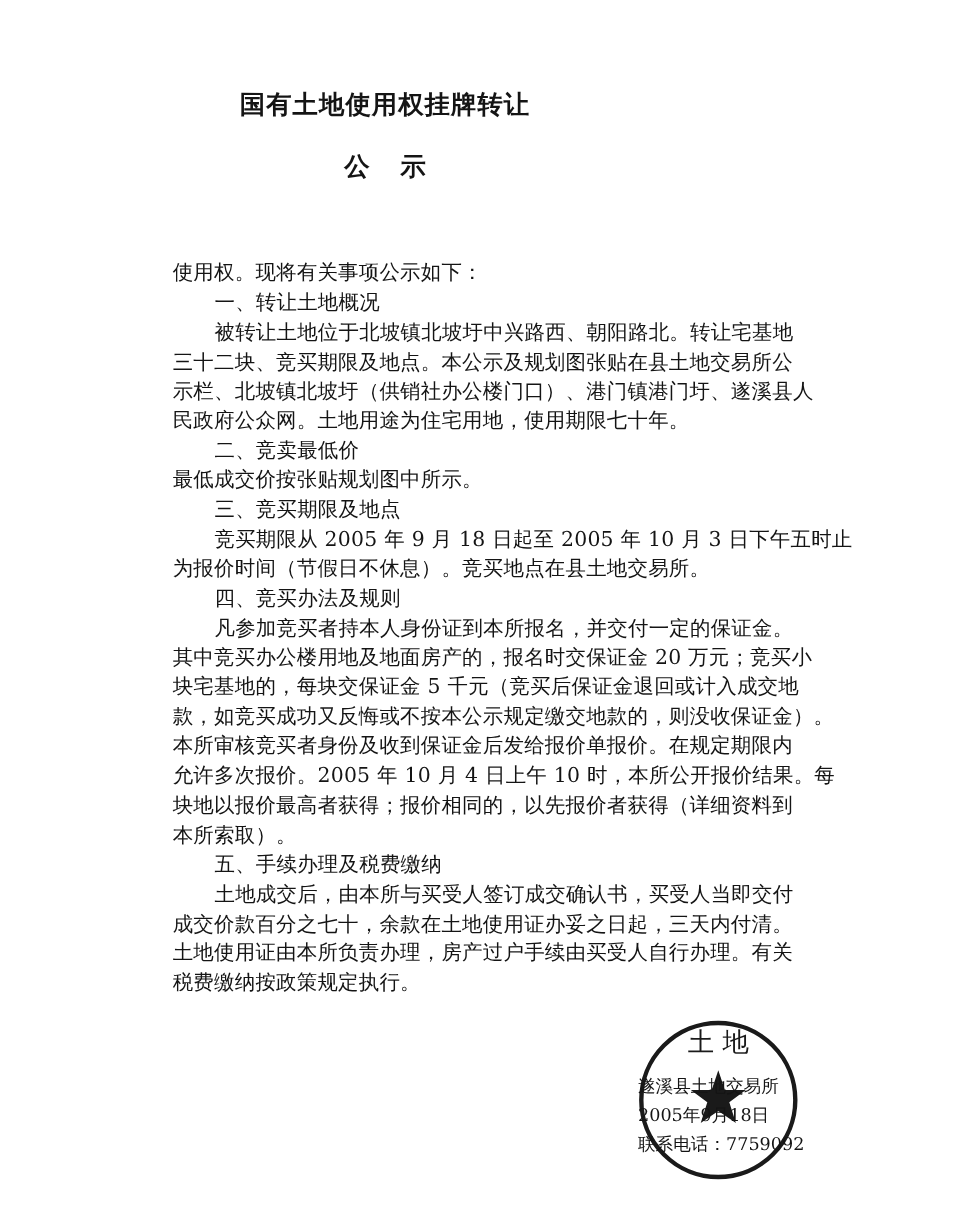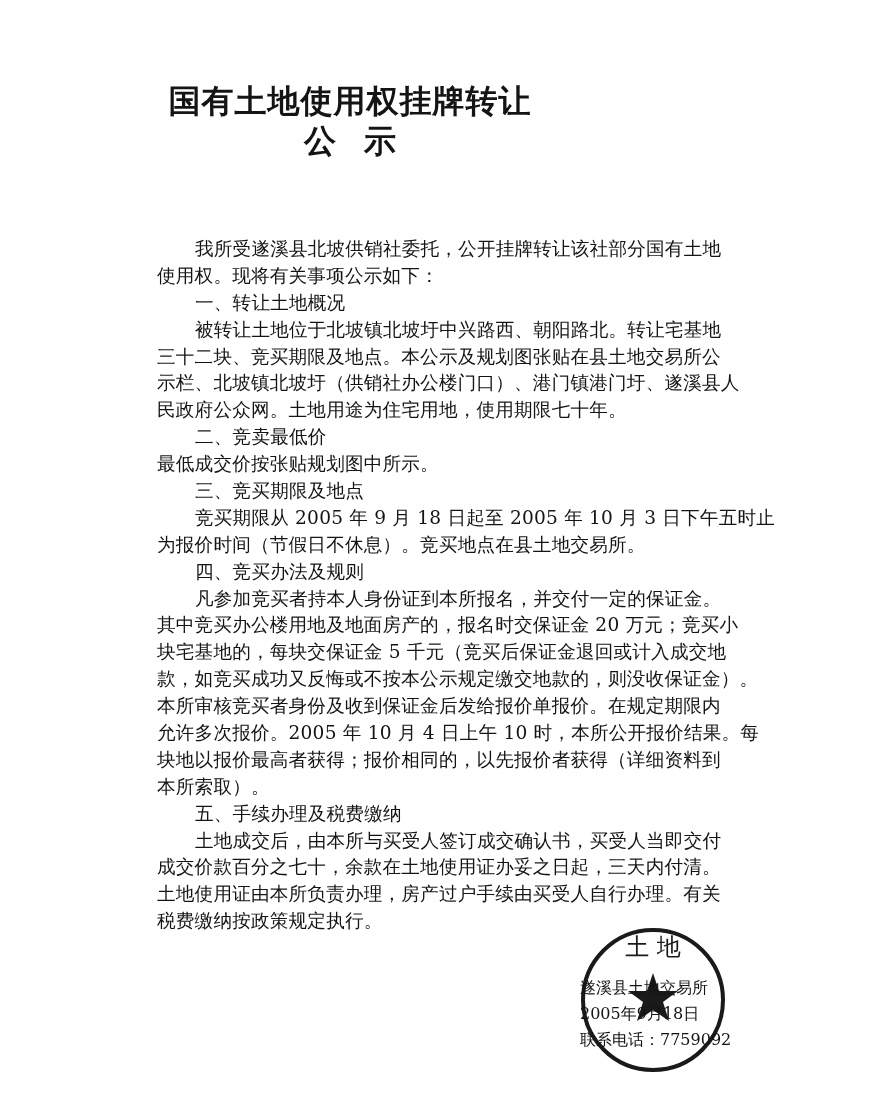--- a/index.html
+++ b/index.html
@@ -1,37 +1,36 @@
 <!DOCTYPE html>
 <html><head>
 <meta charset="utf-8">
 <style>
   html, body { margin: 0; padding: 0; background: #ffffff; }
   body { width: 880px; height: 1116px; position: relative; overflow: hidden;
          font-family: "DejaVu Serif", "Liberation Serif", serif; color: #141414; }
   .title { position: absolute; left: 0; width: 700px; text-align: center;
            font-family: "DejaVu Sans", "Liberation Sans", sans-serif; font-weight: bold;
-           font-size: 32px; letter-spacing: 1px; }
+           font-size: 23px; letter-spacing: 1px; }
   .title.main { top: 80px; }
-  .title.sub { top: 120px; letter-spacing: 28px; padding-left: 28px; box-sizing: border-box; }
+  .title.sub { top: 136px; letter-spacing: 28px; padding-left: 28px; box-sizing: border-box; }
   .body { position: absolute; left: 157px; top: 236px; width: 570px; }
   .line { font-size: 18.6px; line-height: 26.9px; height: 26.9px; white-space: nowrap; letter-spacing: 0.2px; }
   .line.indent { padding-left: 38px; }
   .signoff { position: absolute; left: 565px; top: 975px; font-size: 16px; line-height: 26px; }
   .signoff div { white-space: nowrap; margin-left: 15px; }
   .stamp { position: absolute; left: 578px; top: 925px; width: 150px; height: 150px; }
 </style>
 </head>
 <body>
 
 <div class="title main">国有土地使用权挂牌转让</div>
 <div class="title sub">公示</div>
 
 <div class="body">
-  <div class="line indent">我所受遂溪县北坡供销社委托，公开挂牌转让该社部分国有土地</div>
   <div class="line">使用权。现将有关事项公示如下：</div>
   <div class="line indent">一、转让土地概况</div>
   <div class="line indent">被转让土地位于北坡镇北坡圩中兴路西、朝阳路北。转让宅基地</div>
   <div class="line">三十二块、竞买期限及地点。本公示及规划图张贴在县土地交易所公</div>
   <div class="line">示栏、北坡镇北坡圩（供销社办公楼门口）、港门镇港门圩、遂溪县人</div>
   <div class="line">民政府公众网。土地用途为住宅用地，使用期限七十年。</div>
   <div class="line indent">二、竞卖最低价</div>
   <div class="line">最低成交价按张贴规划图中所示。</div>
   <div class="line indent">三、竞买期限及地点</div>
   <div class="line indent">竞买期限从 2005 年 9 月 18 日起至 2005 年 10 月 3 日下午五时止</div>

